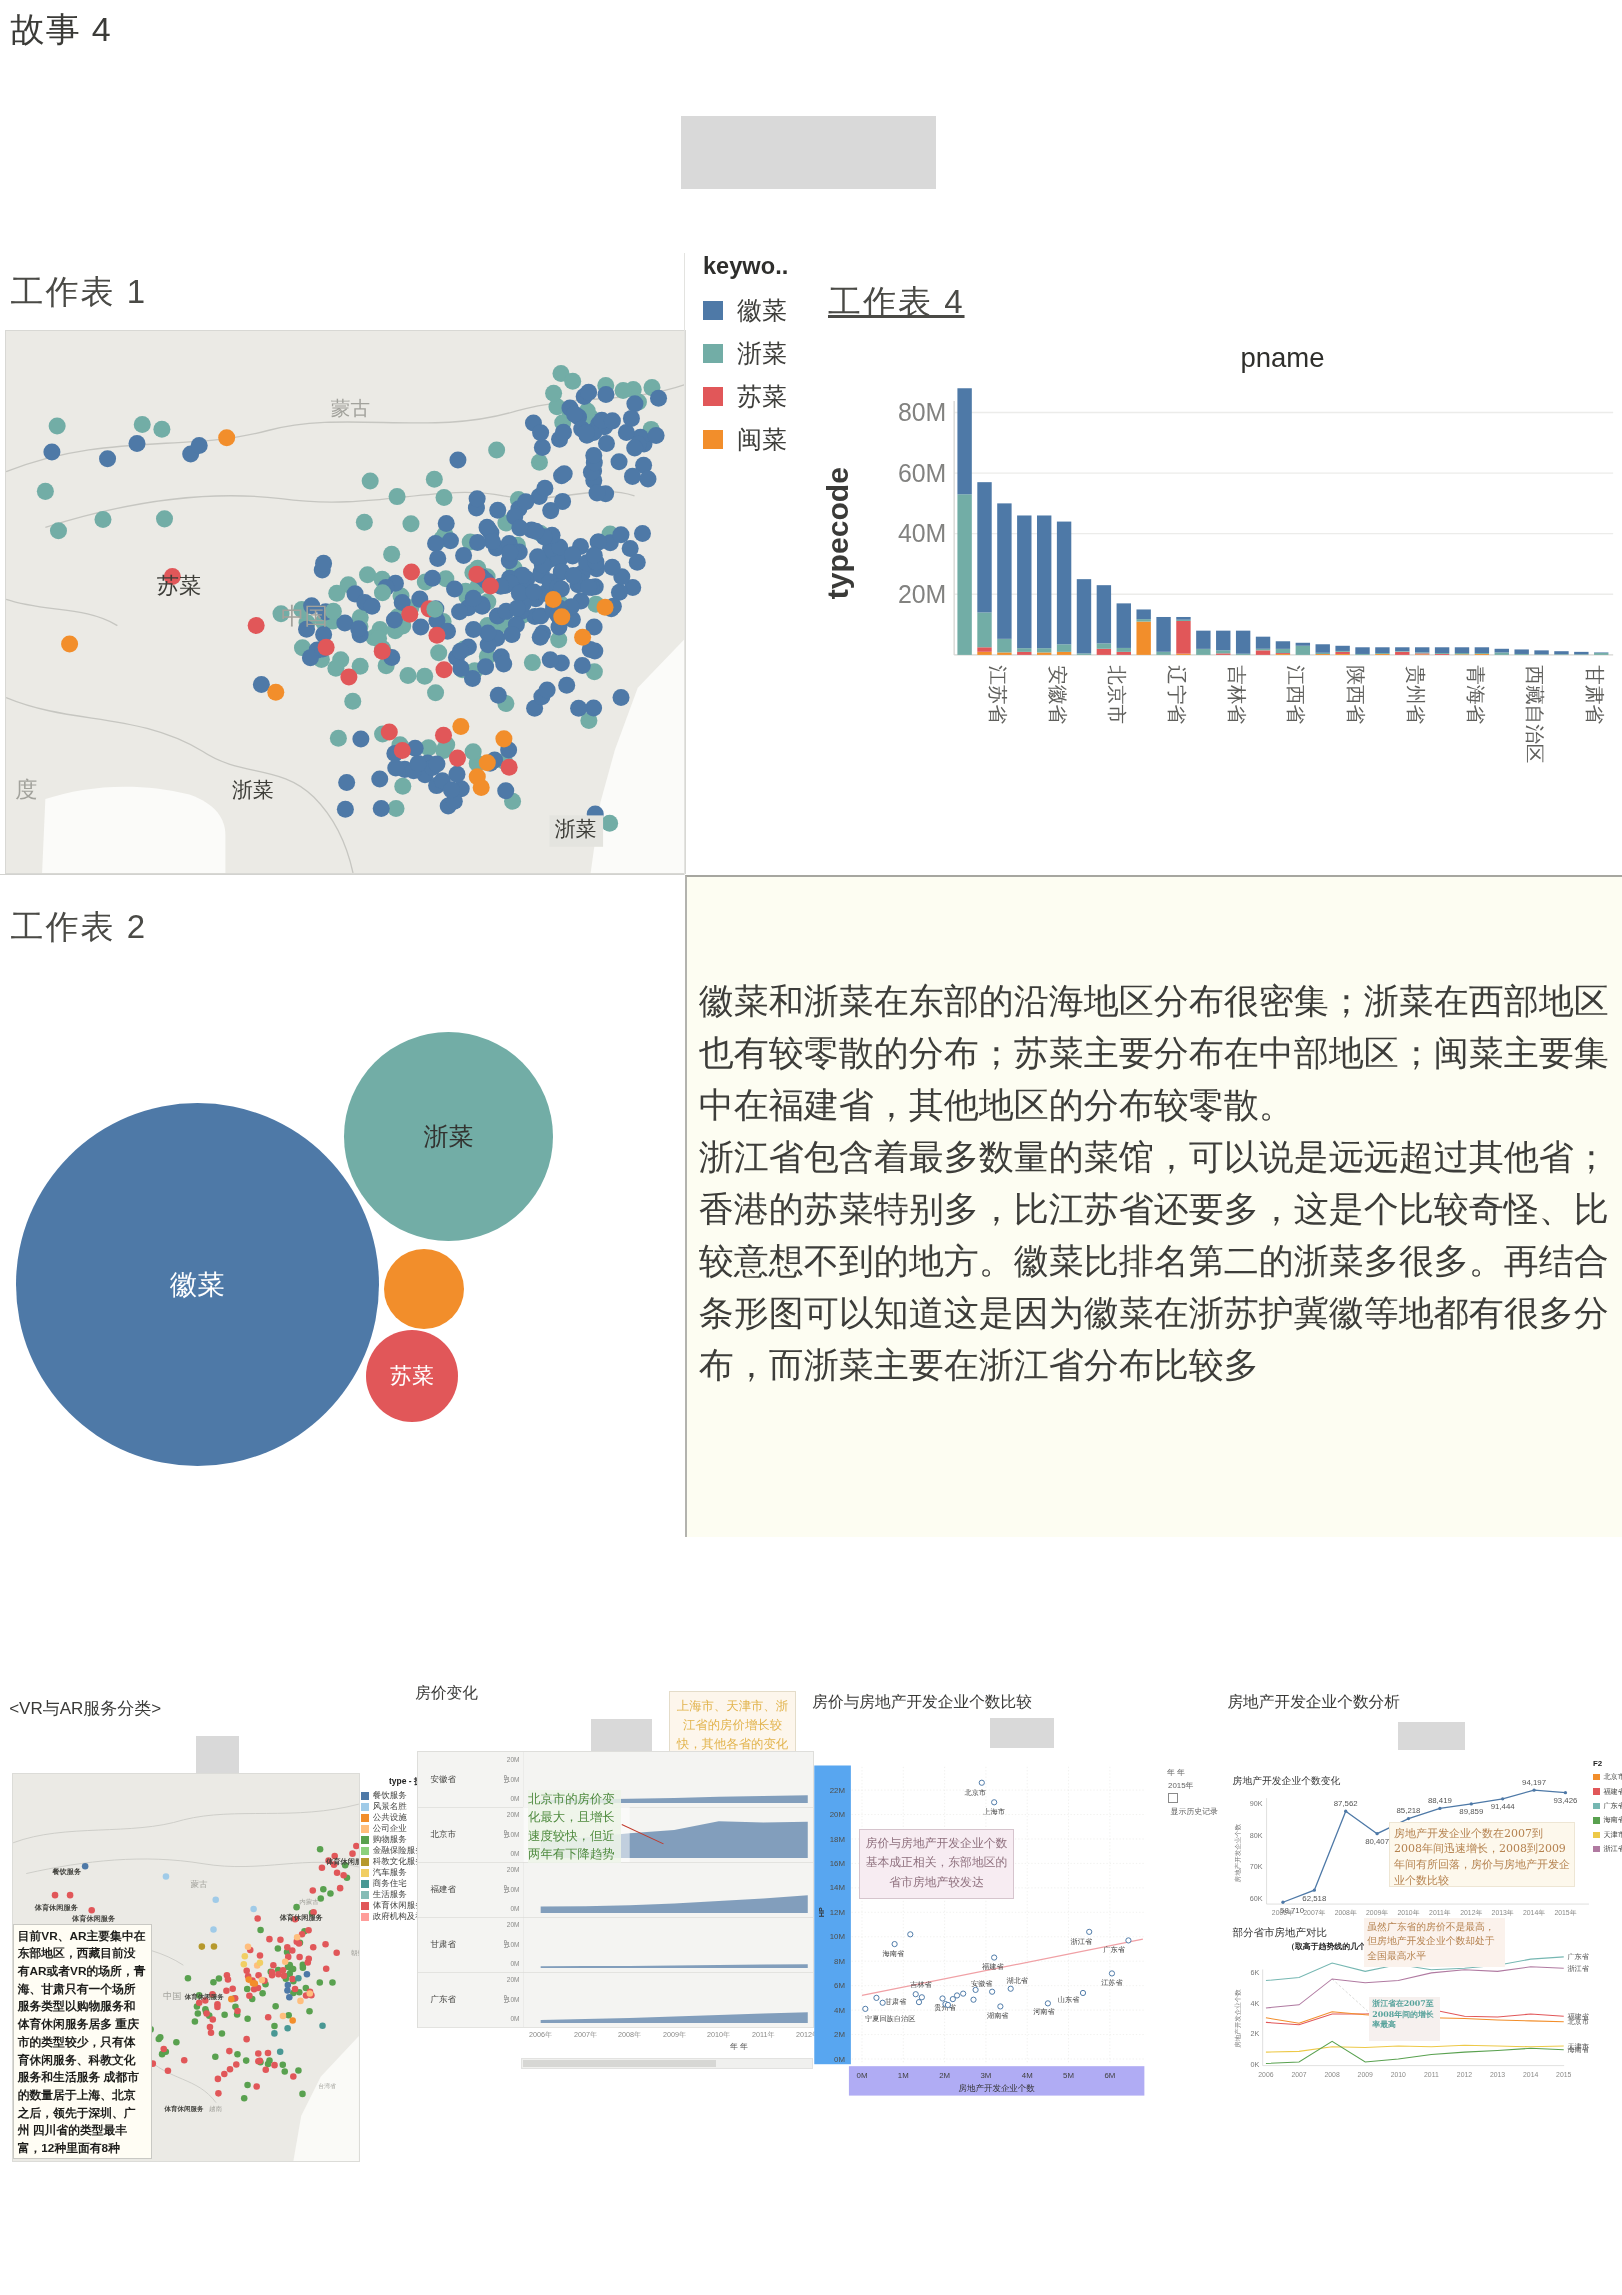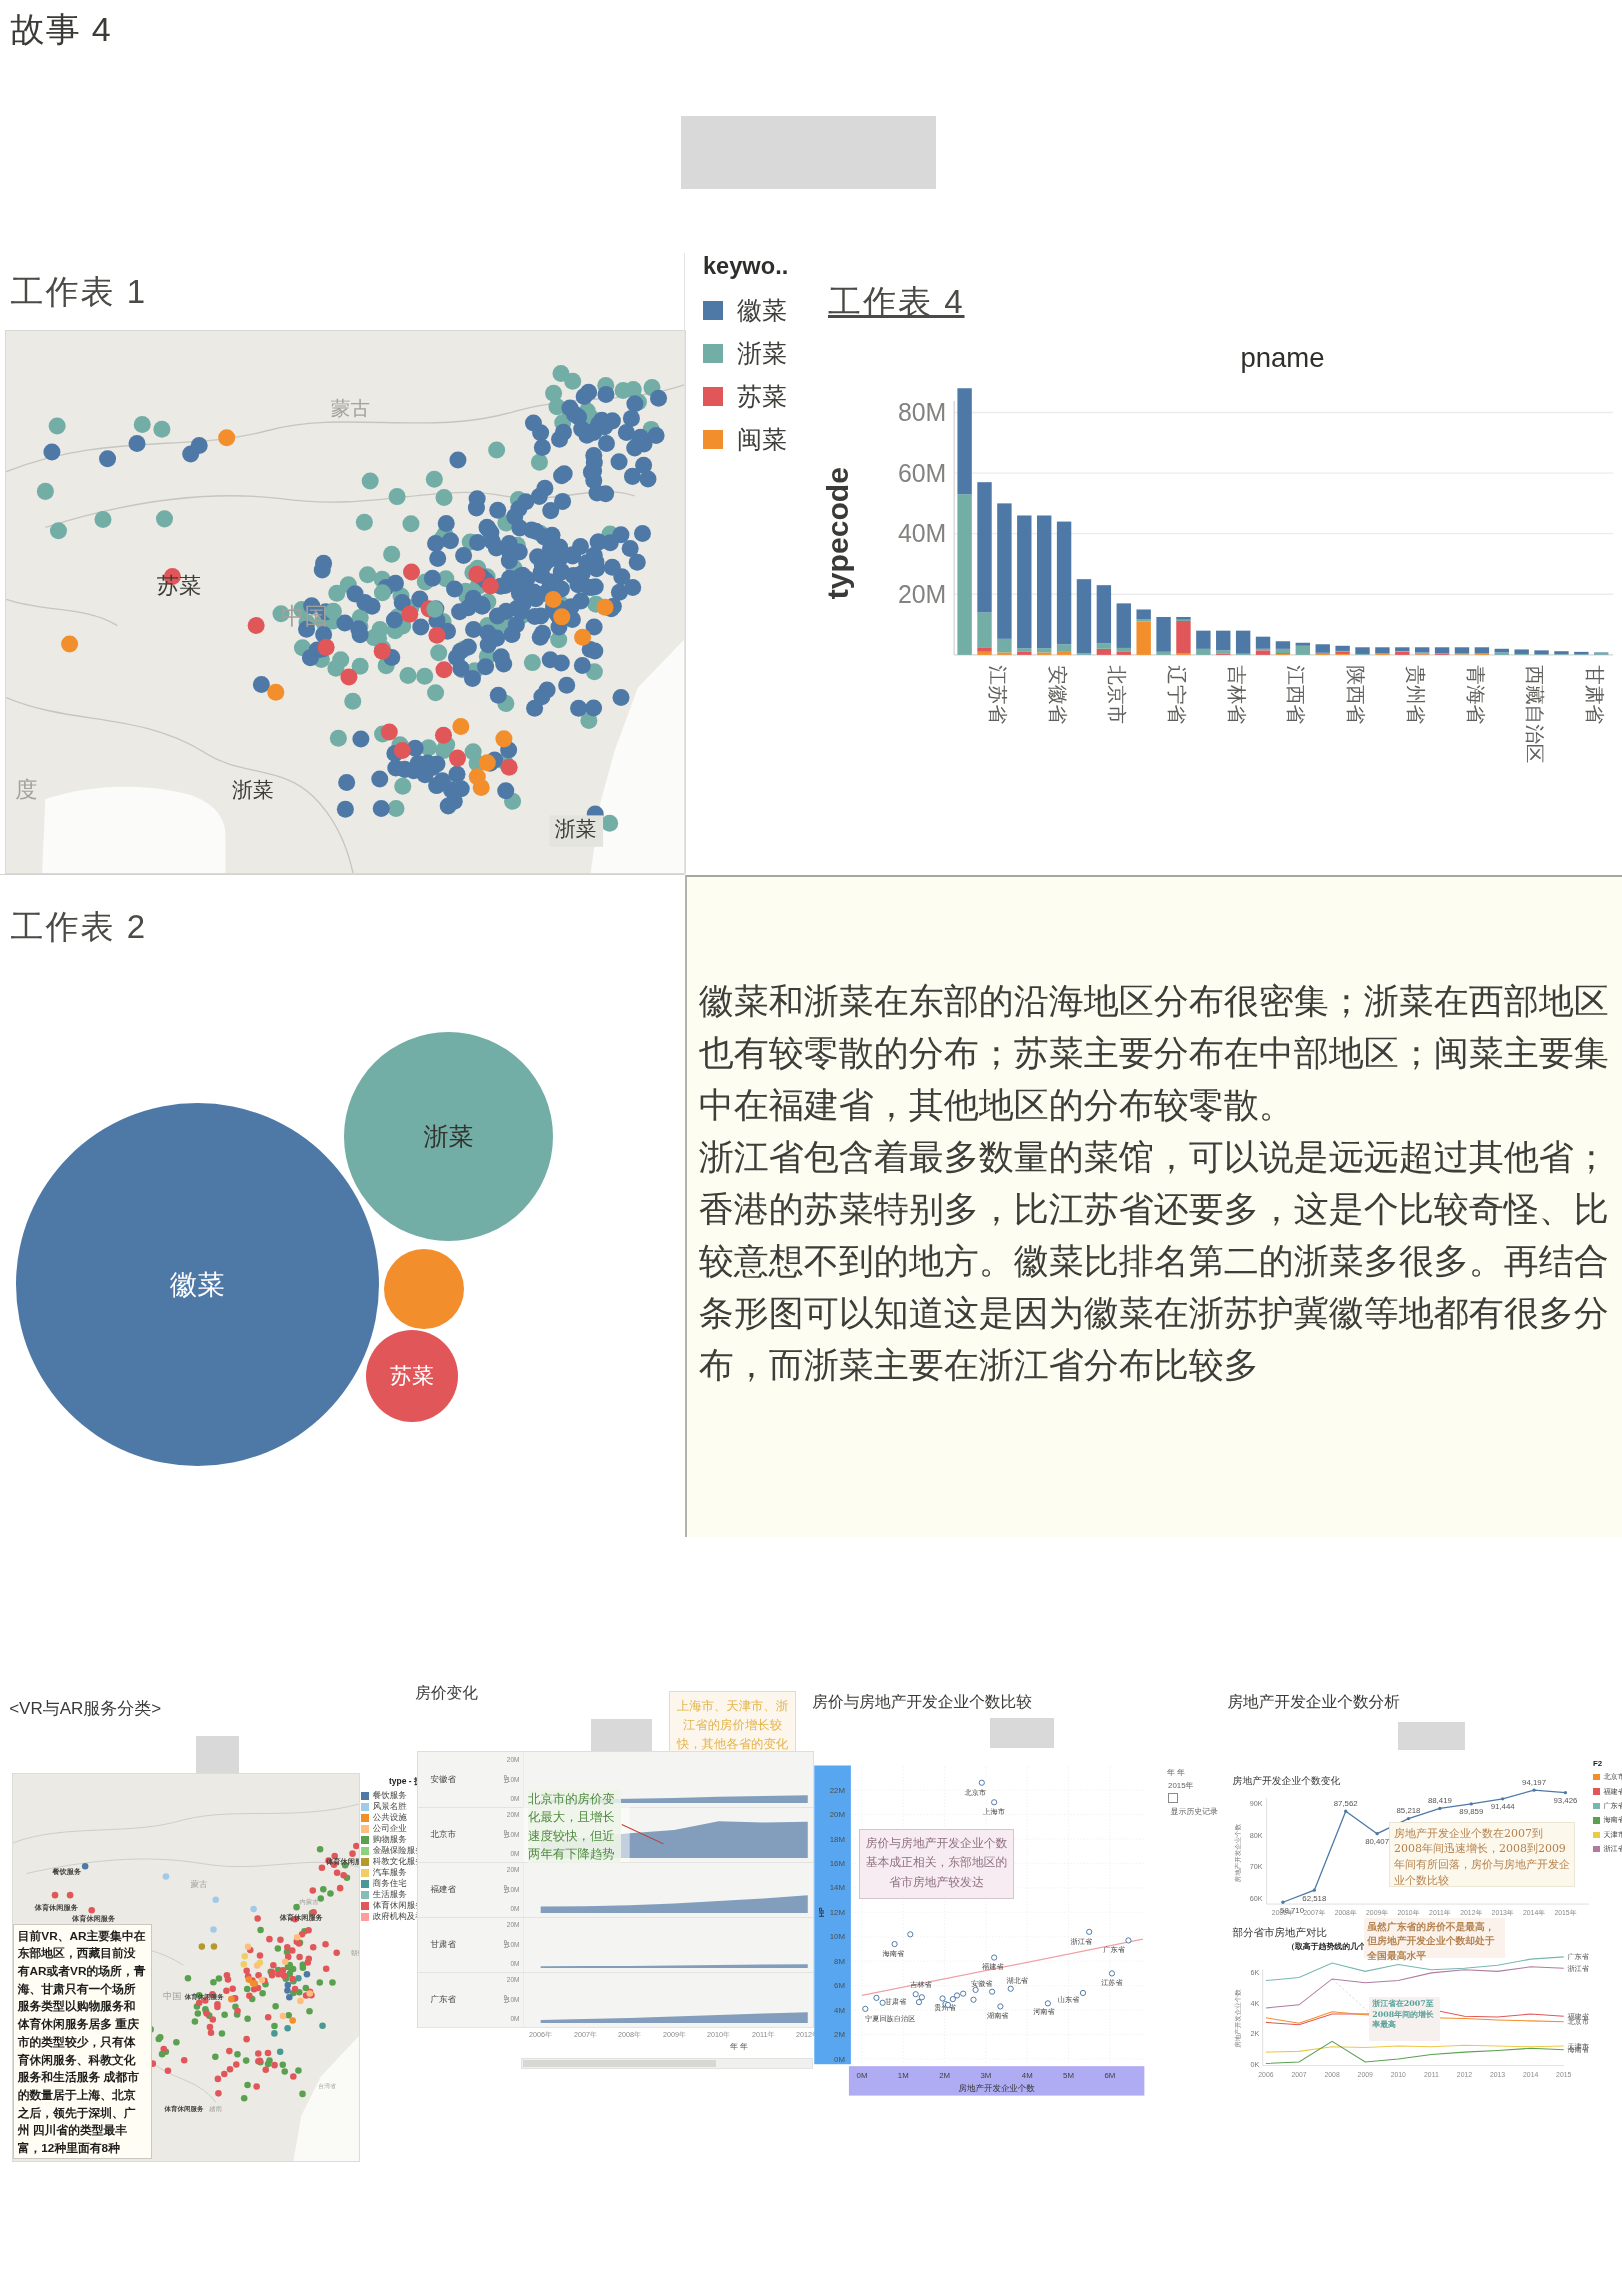--- a/index.html
+++ b/index.html
@@ -1186,18 +1186,18 @@
           </div>
           <div class="it">
             <span class="sq" style="background:#b07aa1"></span>
             <span>浙江省</span>
           </div>
         </div>
     </div>
     <div class="abs notebox t4-note1" style="left:178px;top:147px;width:186px;height:65px;">房地产开发企业个数在2007到2008年间迅速增长，2008到2009年间有所回落，房价与房地产开发企业个数比较</div>
     <div class="abs" style="left:21.6px;top:251px;font-size:10.5px;color:#333;">部分省市房地产对比</div>
     <div class="abs" style="left:30px;top:266px;font-size:7.9px;font-weight:bold;color:#222;margin-left:46px;">（取高于趋势线的几个省市来比较）</div>
-    <div class="abs notebox t4-note2" style="left:153px;top:243px;width:141px;height:40px;font-weight:bold;">虽然广东省的房价不是最高，但房地产开发企业个数却处于全国最高水平</div>
+    <div class="abs notebox t4-note2" style="left:153px;top:243px;width:141px;height:49px;">虽然广东省的房价不是最高，但房地产开发企业个数却处于全国最高水平</div>
     <div class="abs notebox t4-note3" style="left:158px;top:322px;width:71px;height:44px;">浙江省在2007至2008年间的增长率最高</div>
   </div>
 
 </div>
 
 
 </body></html>

